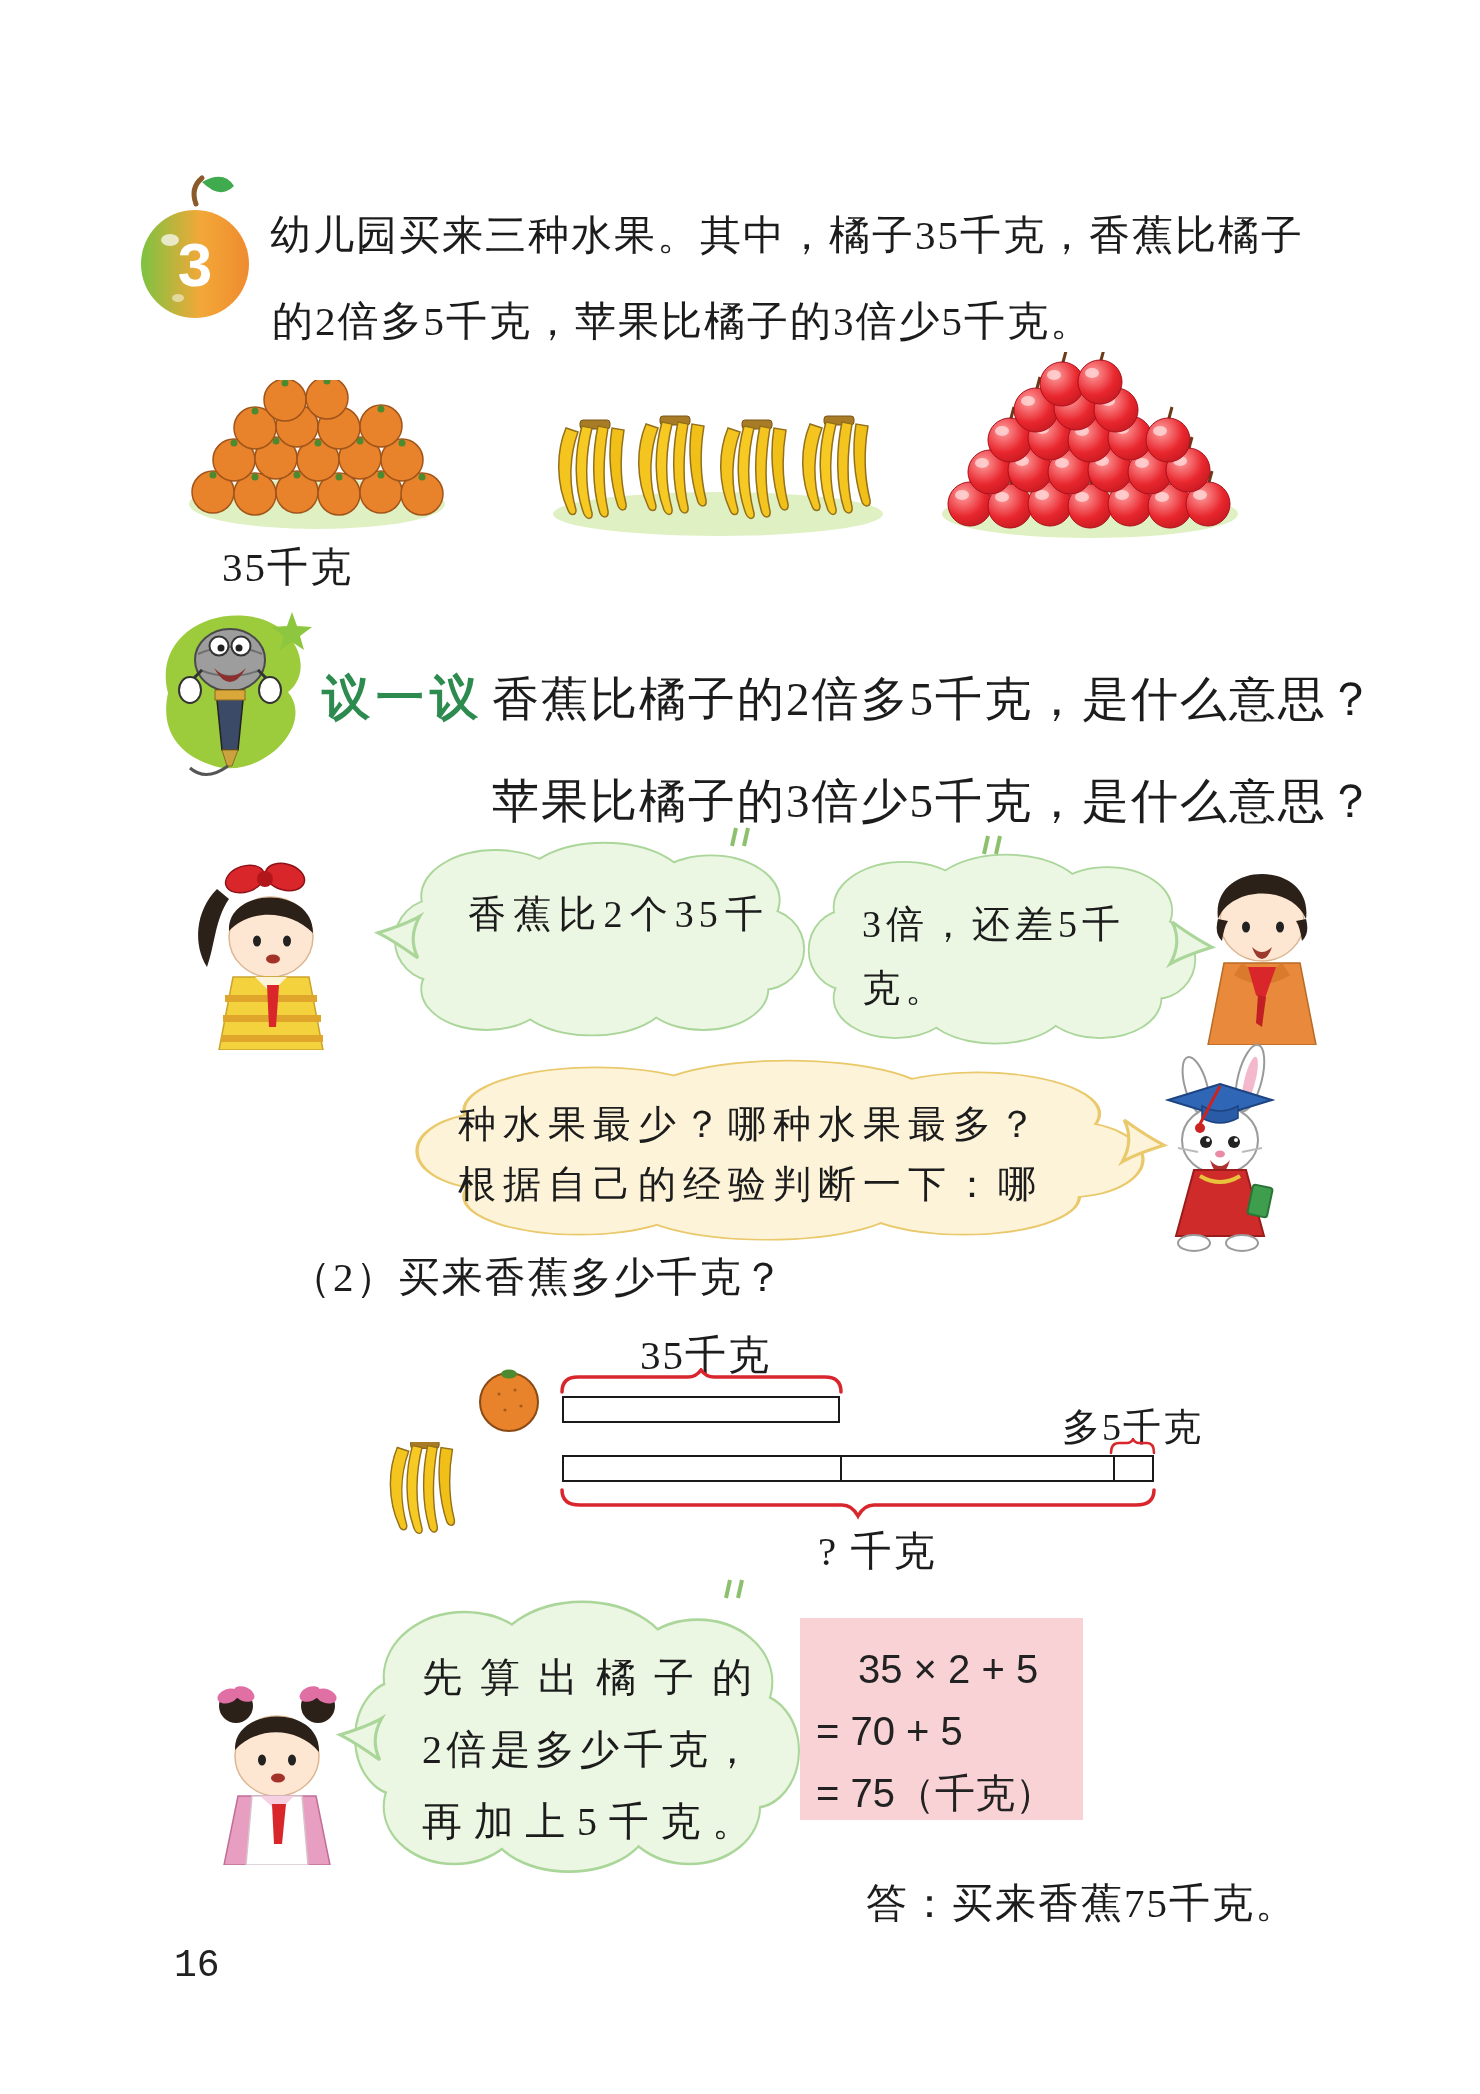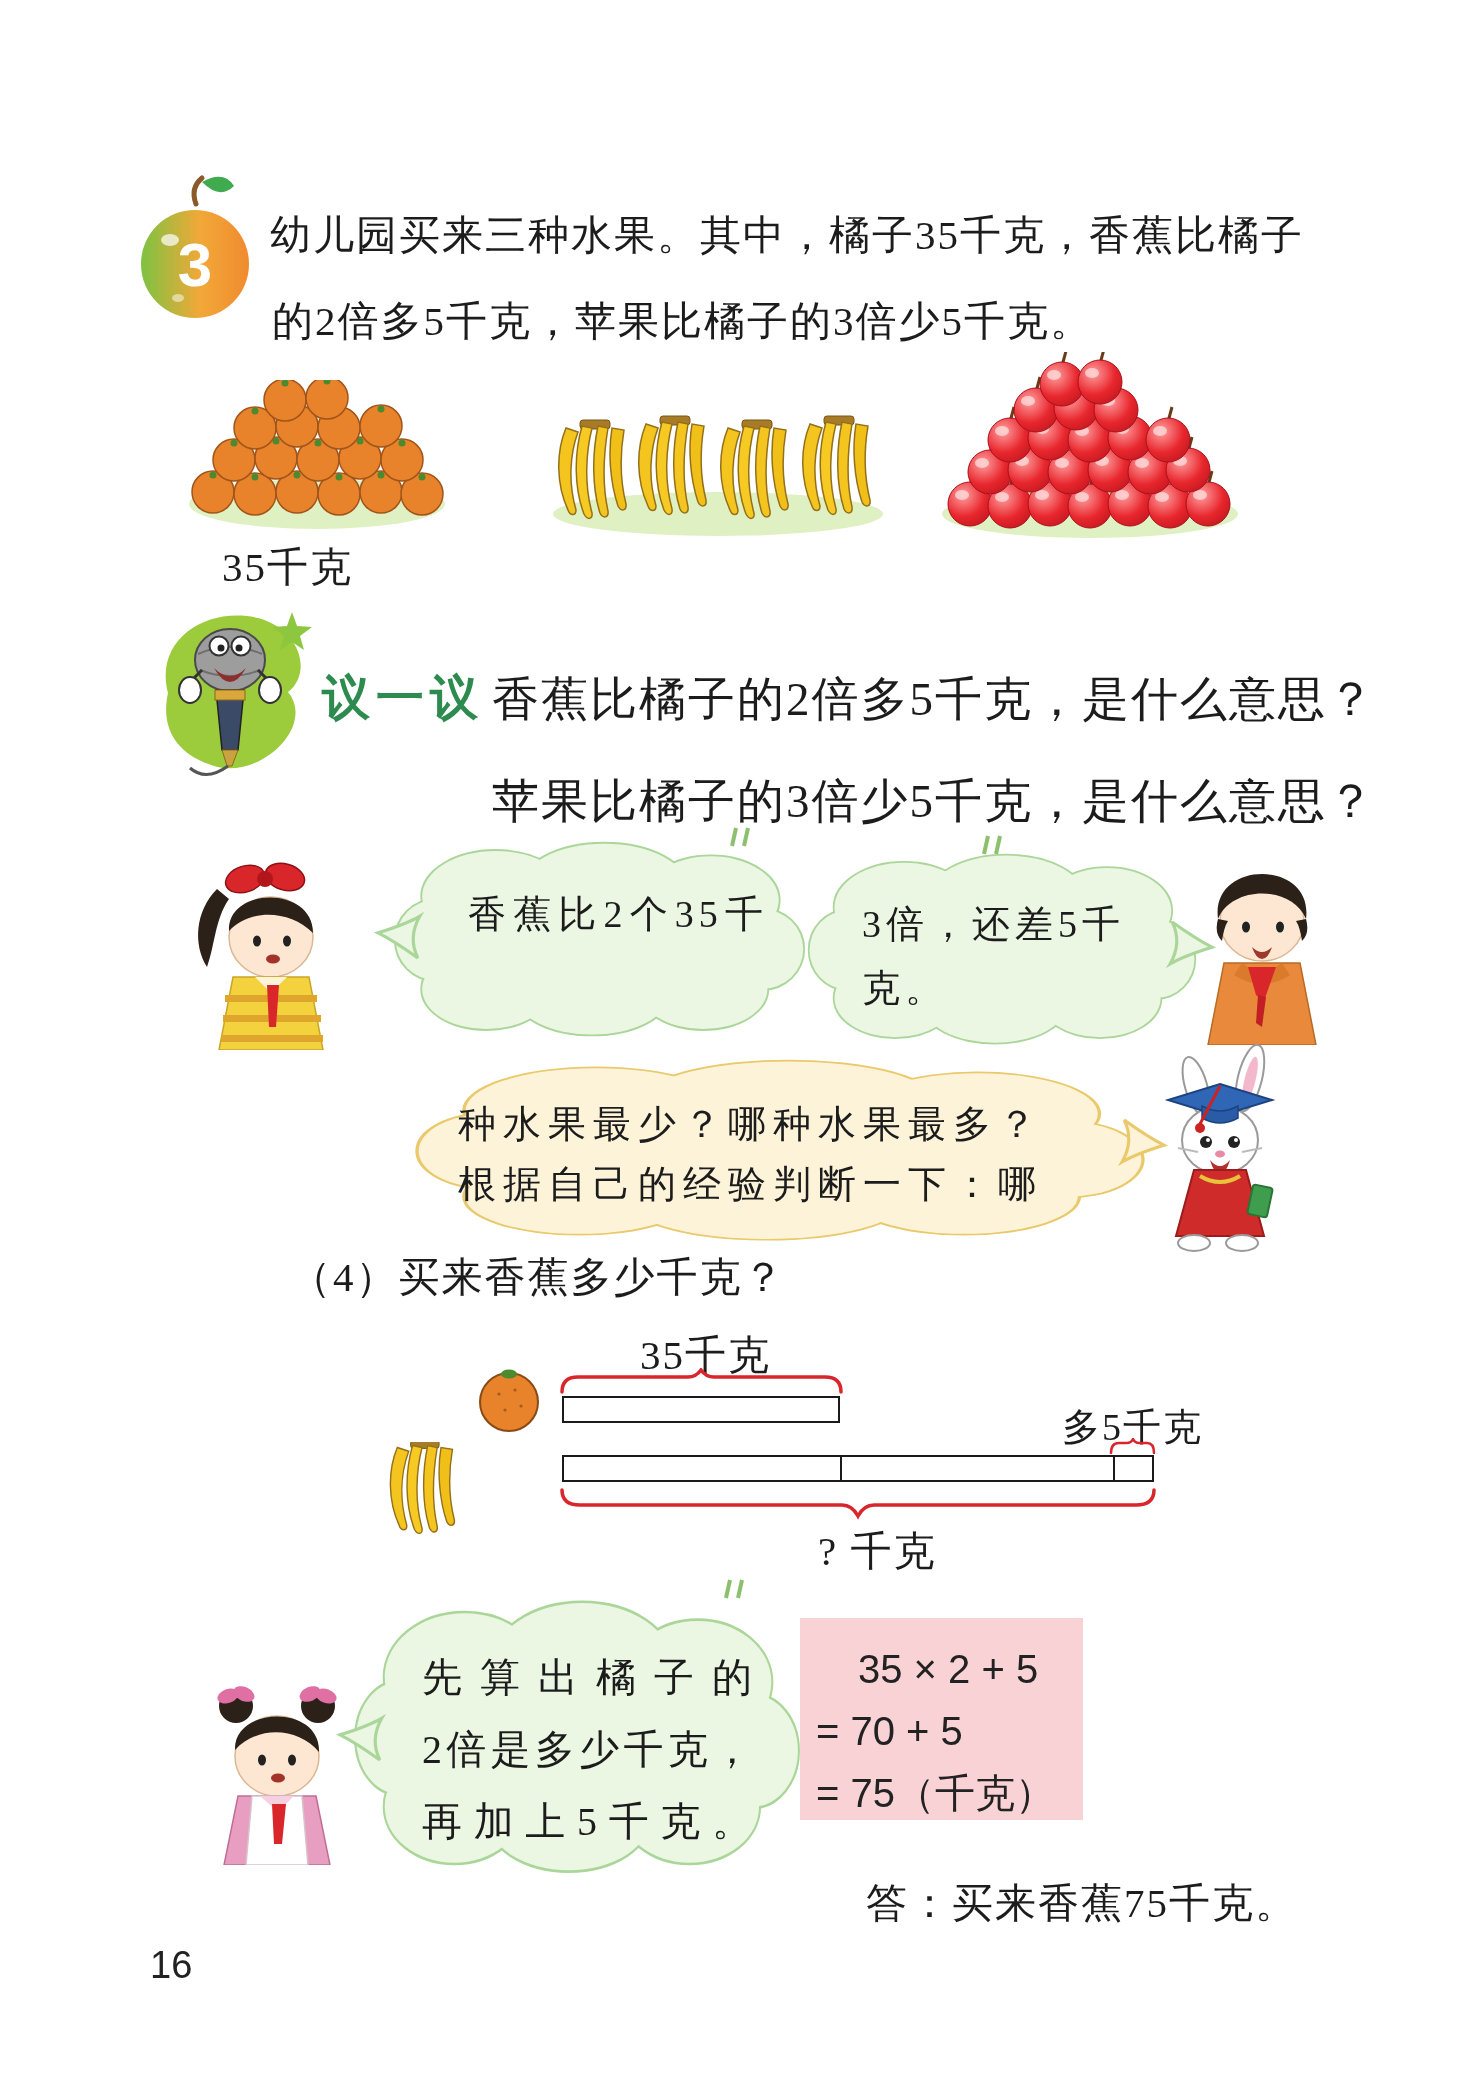--- a/index.html
+++ b/index.html
@@ -8,21 +8,21 @@
   .abs{position:absolute;}
   .t{position:absolute;white-space:nowrap;}
   .main-text{font-size:41px;letter-spacing:2px;}
   .discuss-title{font-size:48px;font-weight:bold;color:#2e8b4f;letter-spacing:6px;}
   .q-text{font-size:47px;letter-spacing:2px;}
   .bubble-text{font-size:38px;letter-spacing:5px;line-height:64px;}
   .rabbit-text{font-size:38px;letter-spacing:7px;line-height:60px;}
   .hint-text{font-size:40px;line-height:72px;}
   .jline{text-align:justify;text-align-last:justify;}
   .calc-text{font-family:"Liberation Sans","DejaVu Sans",sans-serif;font-size:40px;line-height:62px;color:#222;}
-  .pagenum{font-family:Liberation Sans, sans-serif;font-size:38px;color:#222;}
+  .pagenum{font-family:Liberation Mono, monospace;font-size:38px;color:#222;margin-left:24px;}
   .cloud-svg{position:absolute;left:0;top:0;width:100%;height:100%;overflow:visible;}
   .bubble{position:absolute;}
   .bubble .content{position:relative;}
   .tail{position:absolute;width:46px;height:46px;overflow:visible;}
   .pink-box{position:absolute;background:#f8d2d5;}
   .bar{position:absolute;background:#fff;border:2px solid #1a1a1a;box-sizing:border-box;}
   .bar-tick{position:absolute;top:0;bottom:0;width:2px;background:#1a1a1a;}
   svg{display:block;}
 </style>
 </head>
@@ -273,21 +273,21 @@
     <path d="M68,120 q10,12 20,0 q-4,14 -10,14 q-6,0 -10,-14 z" fill="#b03030"></path>
     <line x1="36" y1="108" x2="56" y2="112" stroke="#bbb" stroke-width="2"></line>
       <line x1="120" y1="108" x2="100" y2="112" stroke="#bbb" stroke-width="2"></line>
     <path d="M52,130 L104,130 L122,196 L34,196 Z" fill="#cf2b2b" stroke="#9c1c1c" stroke-width="2"></path>
     <path d="M58,136 q20,12 40,0" stroke="#e8c23a" stroke-width="4" fill="none"></path>
     <rect x="108" y="146" width="20" height="30" rx="3" fill="#3f9e4d" stroke="#2a7436" stroke-width="2" transform="rotate(12 118 161)"></rect>
     <ellipse cx="52" cy="203" rx="16" ry="8" fill="#ffffff" stroke="#9a9a9a" stroke-width="2"></ellipse>
     <ellipse cx="100" cy="203" rx="16" ry="8" fill="#ffffff" stroke="#9a9a9a" stroke-width="2"></ellipse>
   </svg>
 
-  <div class="t main-text" style="left:290px;top:1250px">（4）买来香蕉多少千克？</div>
+  <div class="t main-text" style="left:290px;top:1250px">（2）买来香蕉多少千克？</div>
 
   <div class="t main-text" style="left:640px;top:1328px">35千克</div>
 
   <svg class="abs" style="left:475px;top:1364px" width="68" height="70" viewBox="0 0 68 70">
     <circle cx="34" cy="38" r="29" fill="#e8822b" stroke="#8a4a14" stroke-width="2"></circle>
     <ellipse cx="34" cy="10" rx="8" ry="4.5" fill="#4c8a2f"></ellipse>
     <circle cx="24" cy="30" r="1.6" fill="#a8591c"></circle>
       <circle cx="40" cy="26" r="1.6" fill="#a8591c"></circle>
     <circle cx="30" cy="46" r="1.6" fill="#a8591c"></circle>
       <circle cx="46" cy="42" r="1.6" fill="#a8591c"></circle>

